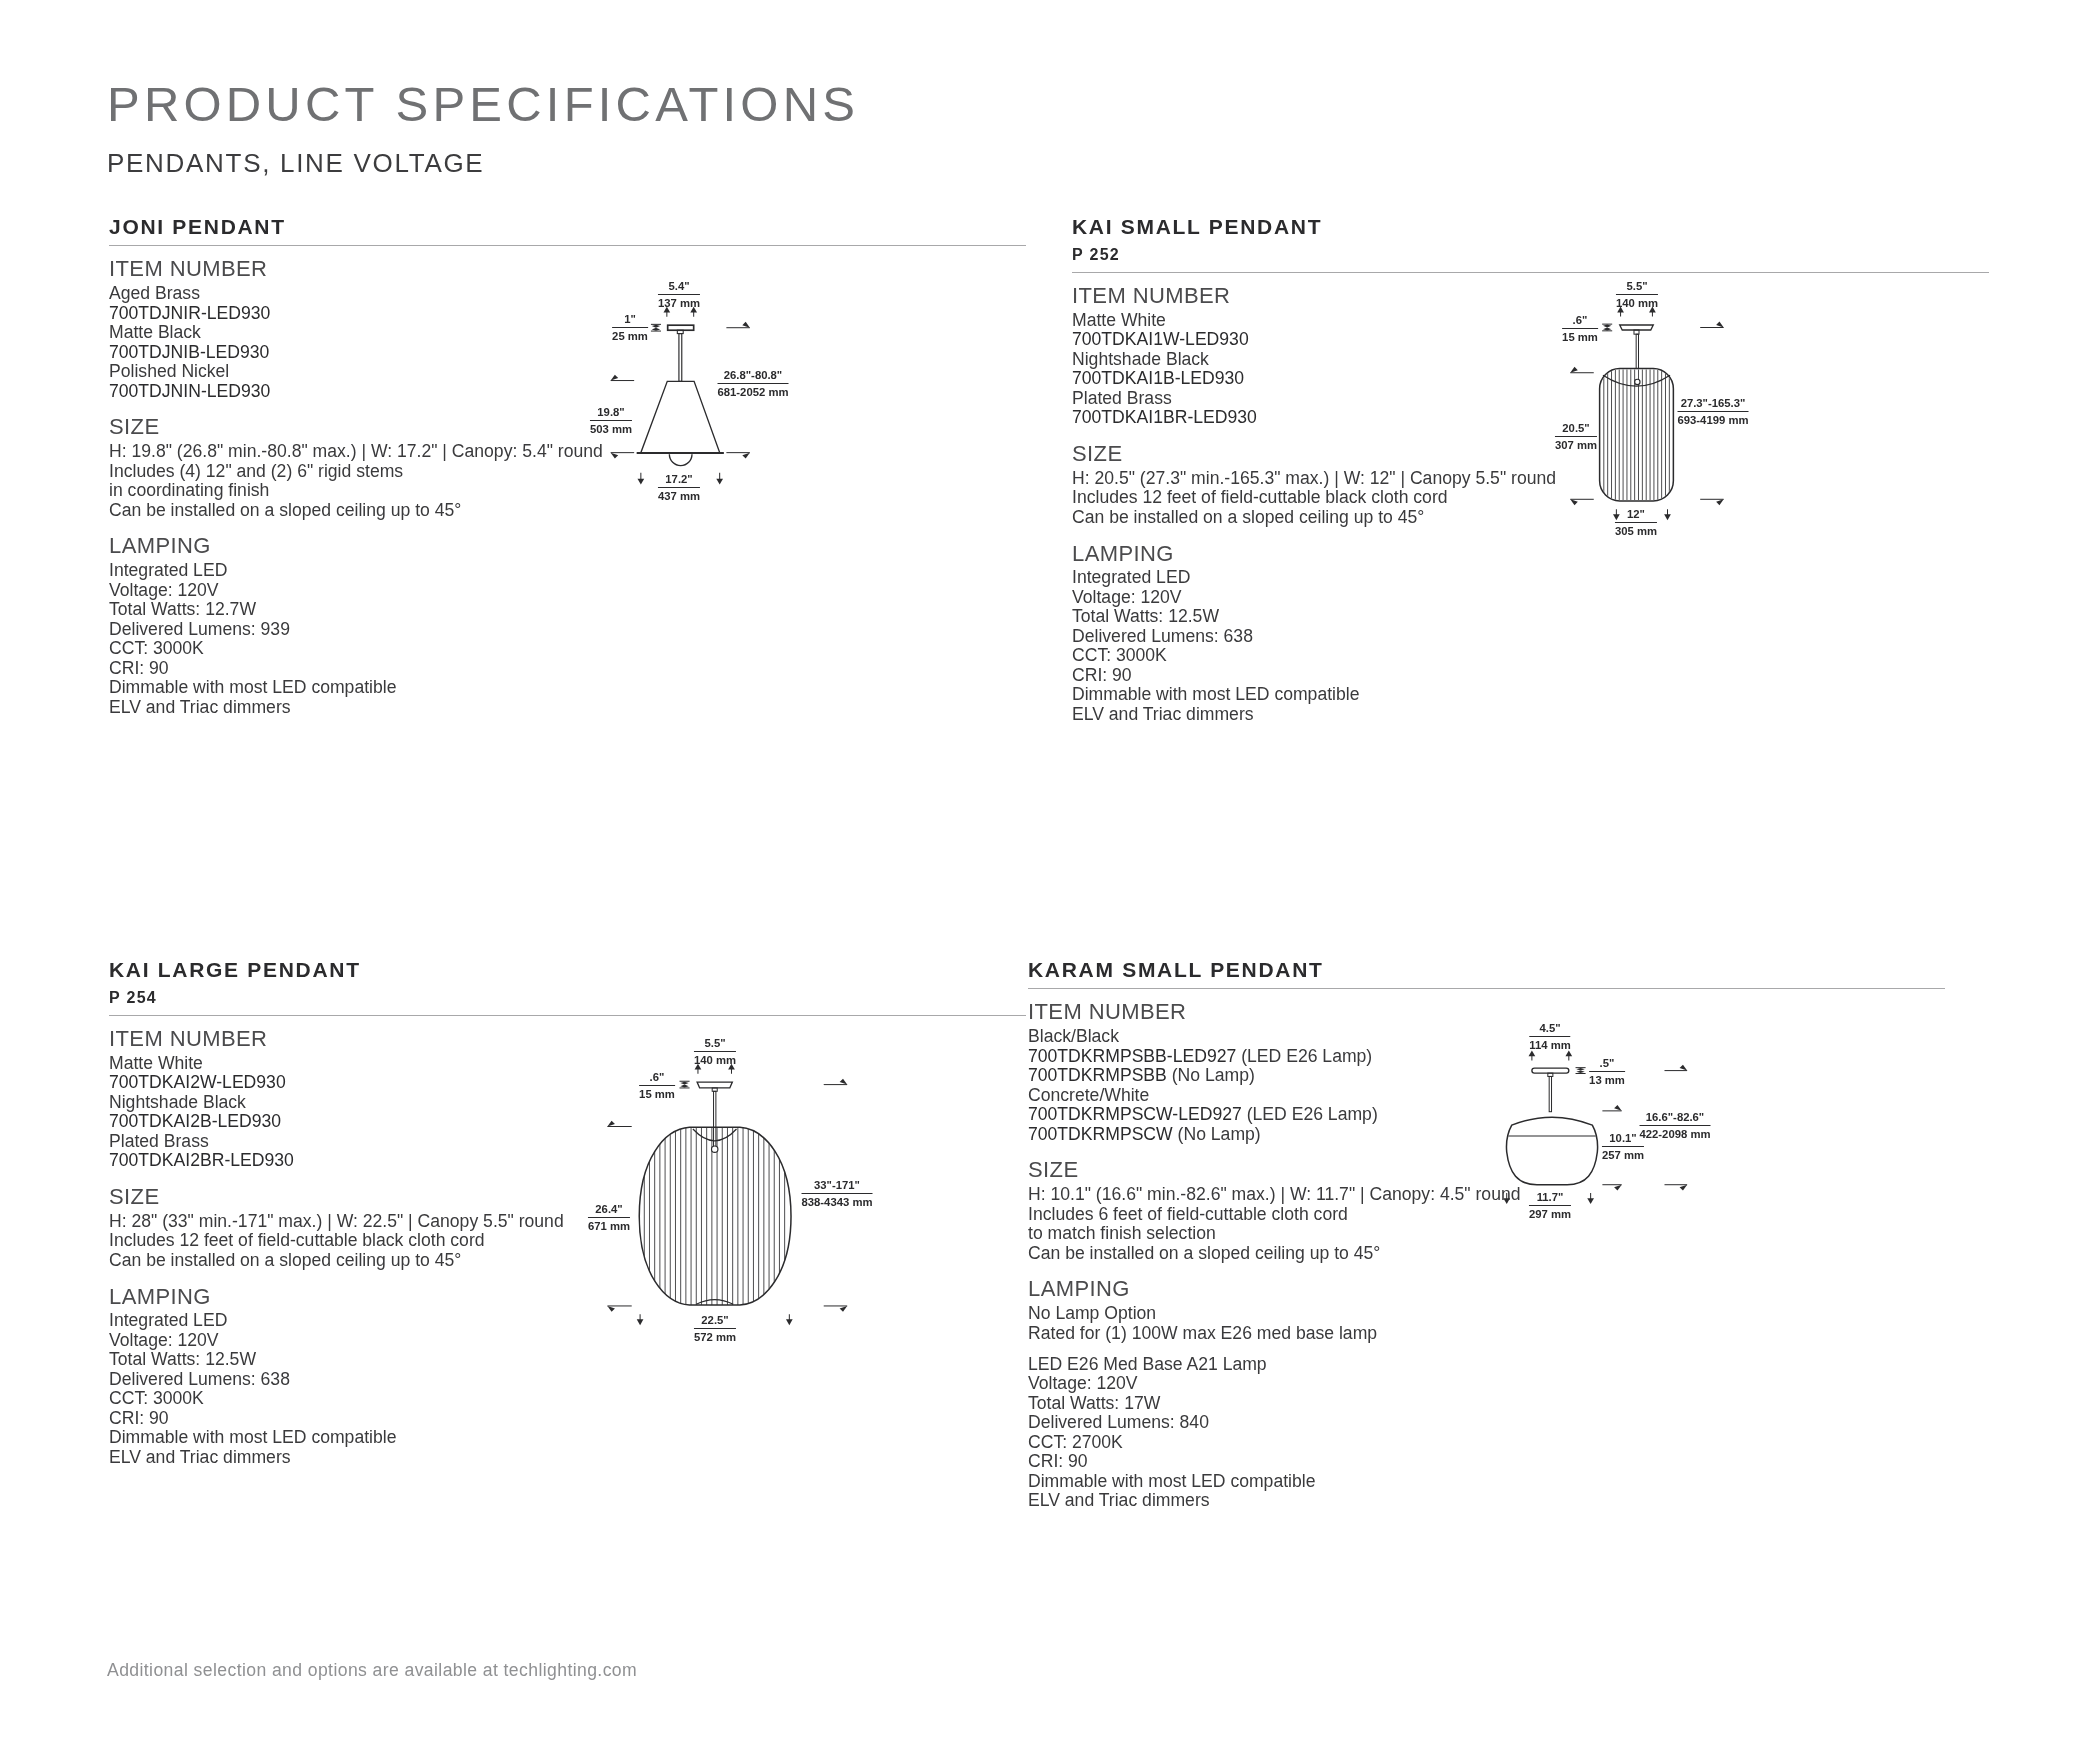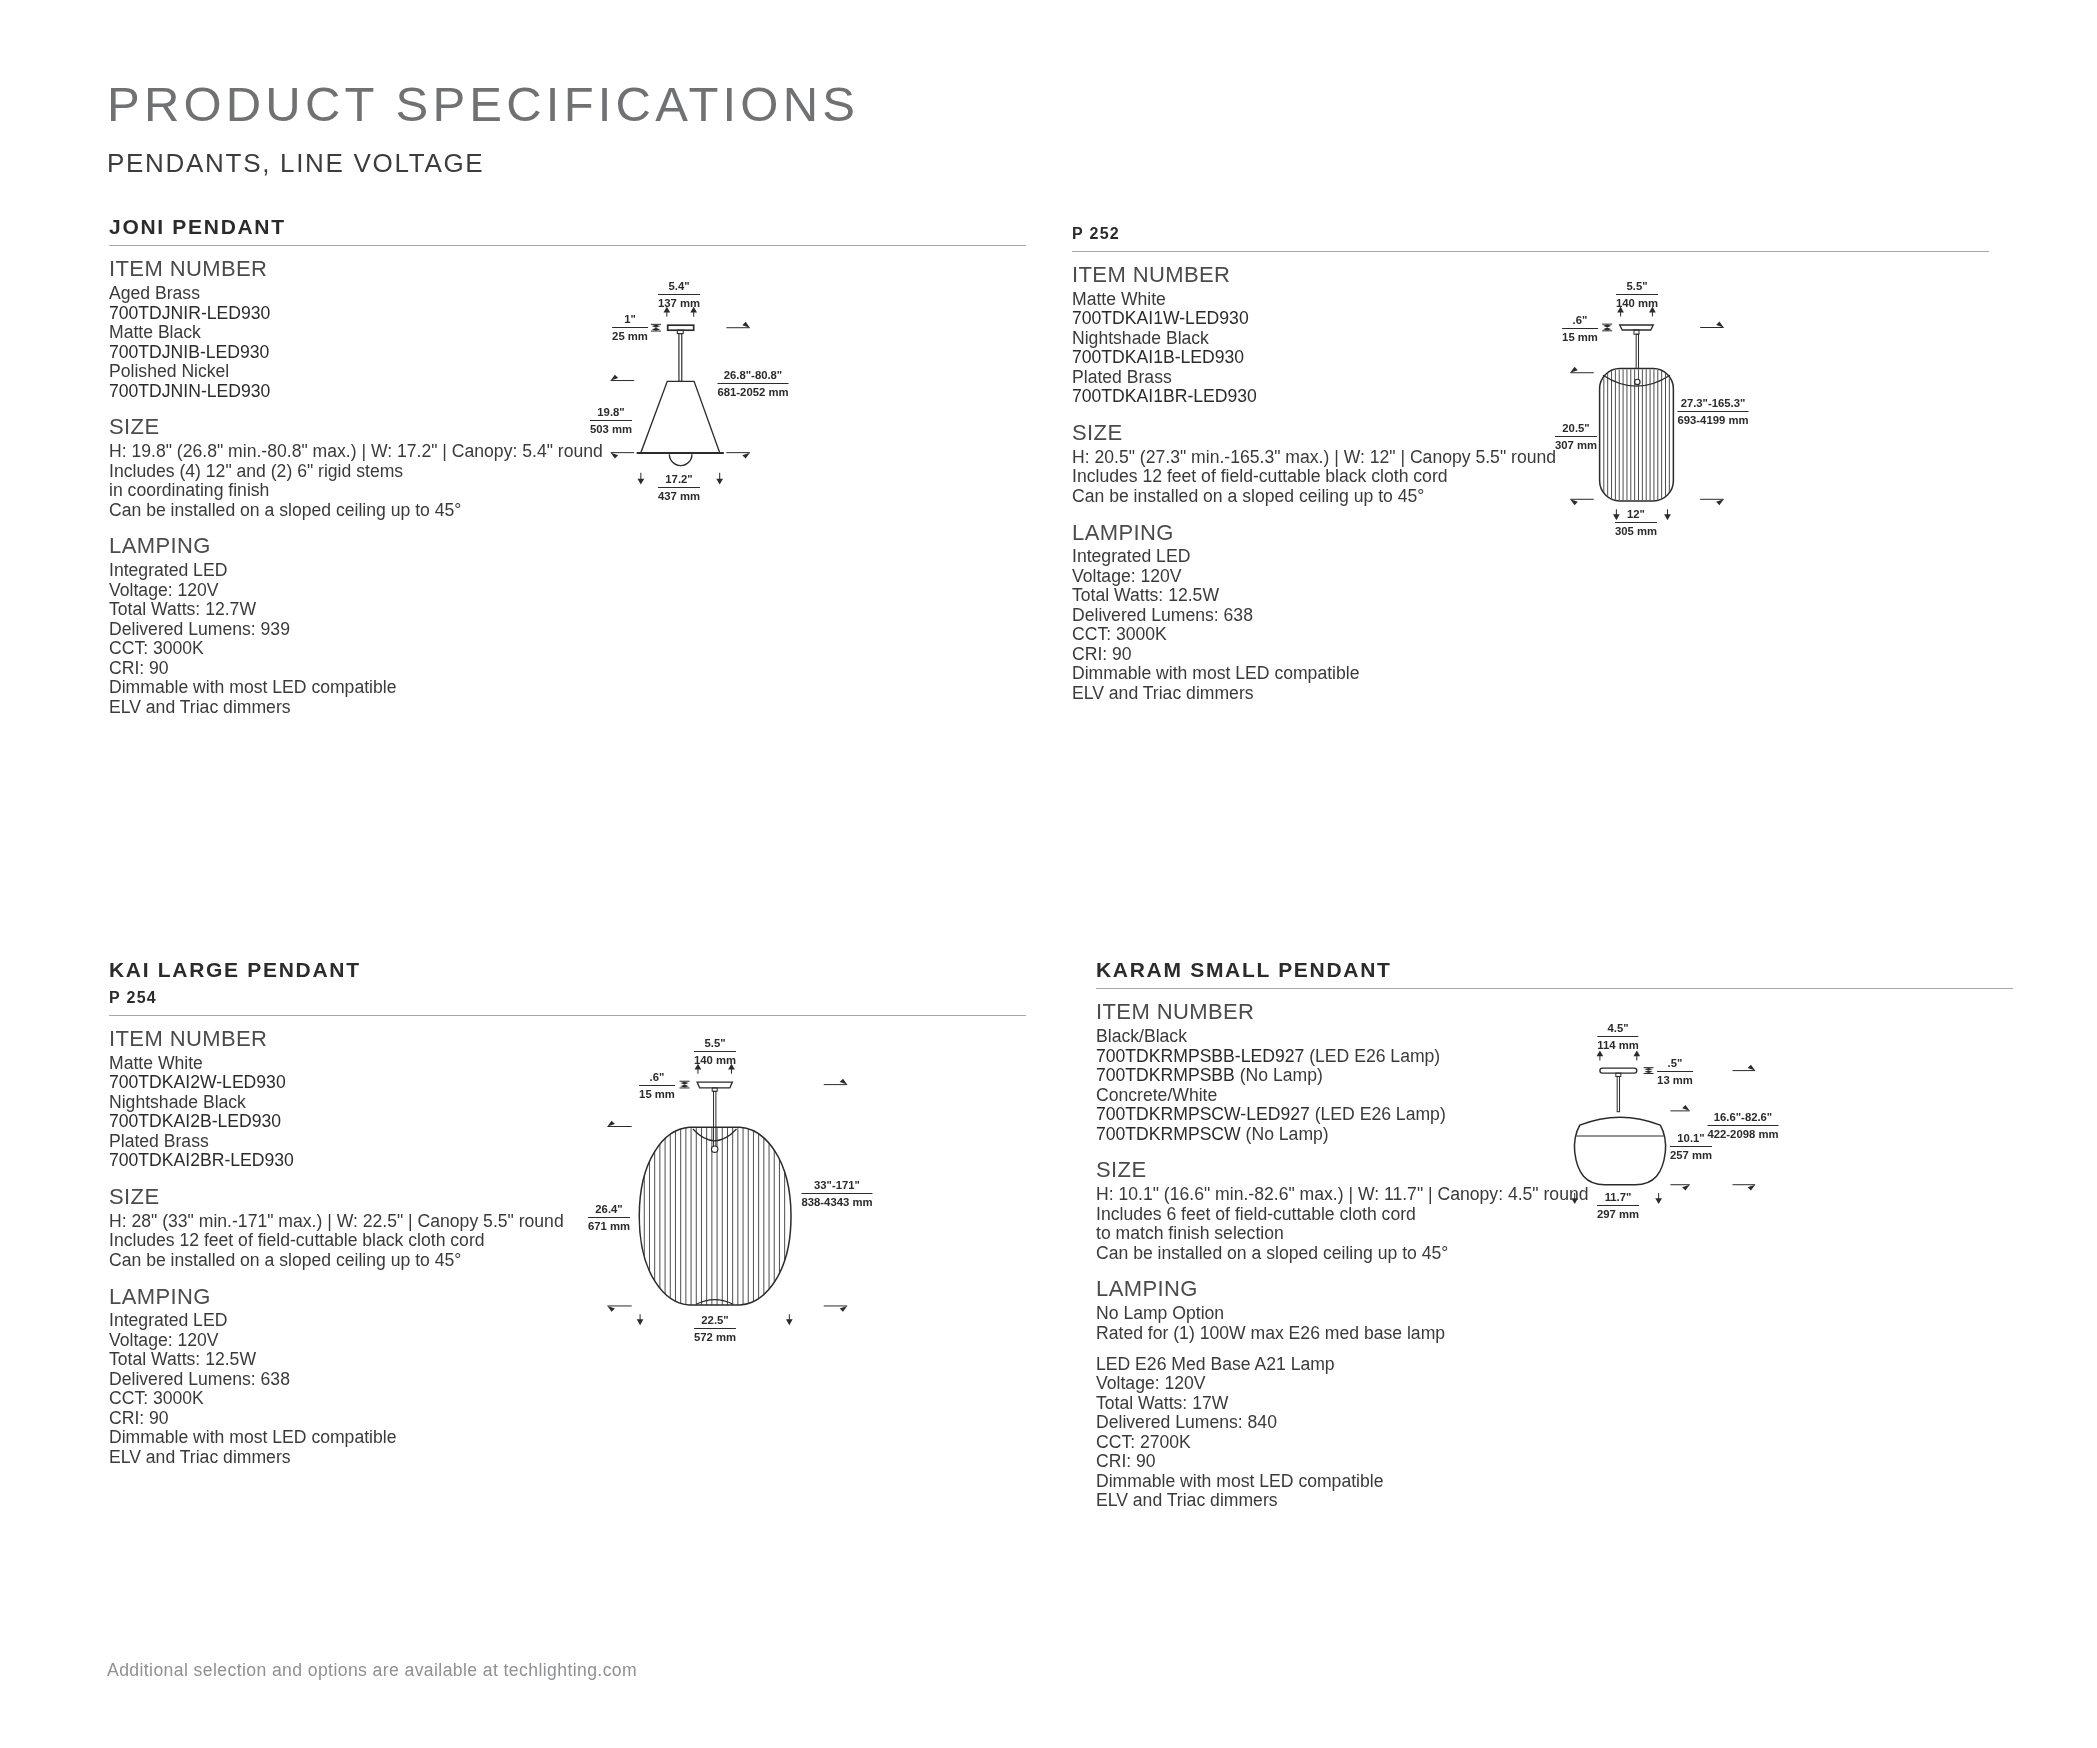--- a/index.html
+++ b/index.html
@@ -122,20 +122,21 @@
         <span class="mm">503 mm</span>
       </div>
       <div class="dim" style="left:96px;top:200px;">
         <span class="in">17.2"</span>
         <span class="mm">437 mm</span>
       </div>
     </div>
   </div>
 
   <div class="section" style="left:1072px;top:216px;">
+    <h3 class="product-name">KAI SMALL PENDANT</h3>
     <div class="page-ref">P 252</div>
     <hr class="rule">
     <div class="textcol">
       <div class="cat first">ITEM NUMBER</div>
       <div class="ln">Matte White</div>
       <div class="ln"><b>700TDKAI1W-LED930</b></div>
       <div class="ln">Nightshade Black</div>
       <div class="ln"><b>700TDKAI1B-LED930</b></div>
       <div class="ln">Plated Brass</div>
       <div class="ln"><b>700TDKAI1BR-LED930</b></div>
@@ -359,21 +360,21 @@
         <span class="in">26.4"</span>
         <span class="mm">671 mm</span>
       </div>
       <div class="dim" style="left:128px;top:299px;">
         <span class="in">22.5"</span>
         <span class="mm">572 mm</span>
       </div>
     </div>
   </div>
 
-  <div class="section" style="left:1096px;top:959px;">
+  <div class="section" style="left:1028px;top:959px;">
     <h3 class="product-name">KARAM SMALL PENDANT</h3>
     <hr class="rule">
     <div class="textcol">
       <div class="cat first">ITEM NUMBER</div>
       <div class="ln">Black/Black</div>
       <div class="ln"><b>700TDKRMPSBB-LED927</b><span> (LED E26 Lamp)</span></div>
       <div class="ln"><b>700TDKRMPSBB</b><span> (No Lamp)</span></div>
       <div class="ln">Concrete/White</div>
       <div class="ln"><b>700TDKRMPSCW-LED927</b><span> (LED E26 Lamp)</span></div>
       <div class="ln"><b>700TDKRMPSCW</b><span> (No Lamp)</span></div>

